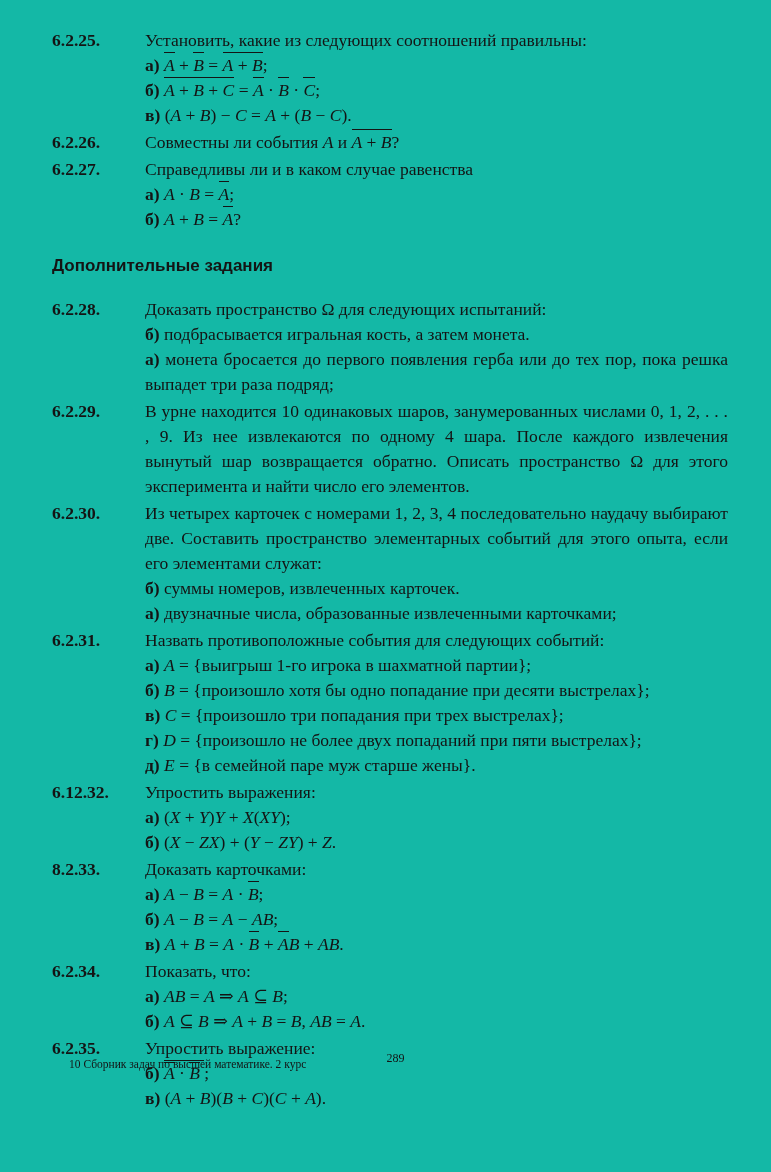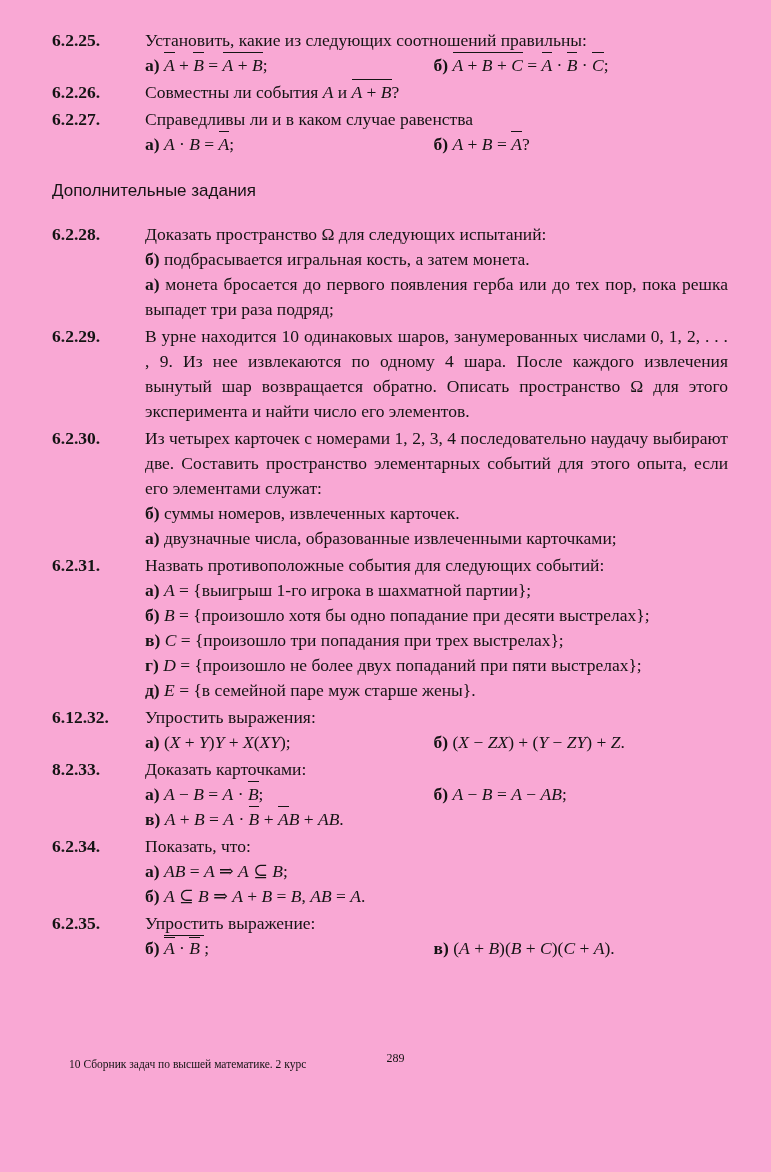--- a/index.html
+++ b/index.html
@@ -1,32 +1,32 @@
 <!DOCTYPE html>
 <html lang="ru"><head>
 <meta charset="utf-8">
 <style>
   html,body{margin:0;padding:0;}
   body{
     width:771px;height:1172px;background:#ffffff;color:#141414;
     font-family:"Liberation Serif","DejaVu Serif",serif;
     font-size:17.5px;line-height:25px;
   }
-  .page{position:relative;width:771px;height:1172px;overflow:hidden;background:#f9a8d4;}
+  .page{position:relative;width:771px;height:1172px;overflow:hidden;background:#14b8a6;}
   .content{position:absolute;left:52px;top:28px;width:676px;}
   .problem{display:flex;margin:0 0 2px 0;}
   .num{flex:0 0 93px;font-weight:bold;}
   .pbody{flex:1;min-width:0;}
   .line{text-align:justify;}
-  .cols{display:flex;}
+  .cols{display:flex;flex-direction:column;}
   .cols .c0{flex:0 0 49.5%;}
   .cols .c1{flex:1;}
   .heading{
     font-family:"Liberation Sans","DejaVu Sans",sans-serif;
-    font-weight:normal;font-size:17px;margin:21px 0 19px 0;
+    font-weight:bold;font-size:17px;margin:21px 0 19px 0;
   }
   .ov{border-top:1.4px solid #141414;padding-top:2px;}
   .ov .ov{padding-top:0;}
   i{font-style:italic;}
   .footer{position:absolute;left:0;right:0;top:1044px;height:24px;margin-left:20px;}
   .sig{position:absolute;left:49px;top:8px;font-size:11.5px;}
   .pagenum{position:absolute;left:0;right:0;top:2px;text-align:center;font-size:12px;}
 </style>
 </head>
 <body>
@@ -34,20 +34,21 @@
 <div class="page">
   <div class="content">
       <div class="problem">
         <div class="num">6.2.25.</div>
         <div class="pbody">
           <div class="line">Установить, какие из следующих соотношений правильны:</div>
           <div class="cols">
             <div class="c0"><b>а)</b> <span class="ov"><i>A</i></span> + <span class="ov"><i>B</i></span> = <span class="ov"><i>A</i> + <i>B</i></span>;</div>
             <div class="c1"><b>б)</b> <span class="ov"><i>A</i> + <i>B</i> + <i>C</i></span> = <span class="ov"><i>A</i></span> · <span class="ov"><i>B</i></span> · <span class="ov"><i>C</i></span>;</div>
           </div>
+          <div class="line"><b>в)</b> (<i>A</i> + <i>B</i>) − <i>C</i> = <i>A</i> + (<i>B</i> − <i>C</i>).</div>
         </div>
       </div>
       <div class="problem">
         <div class="num">6.2.26.</div>
         <div class="pbody">
           <div class="line">Совместны ли события <i>A</i> и <span class="ov"><i>A</i> + <i>B</i></span>?</div>
         </div>
       </div>
       <div class="problem">
         <div class="num">6.2.27.</div>

